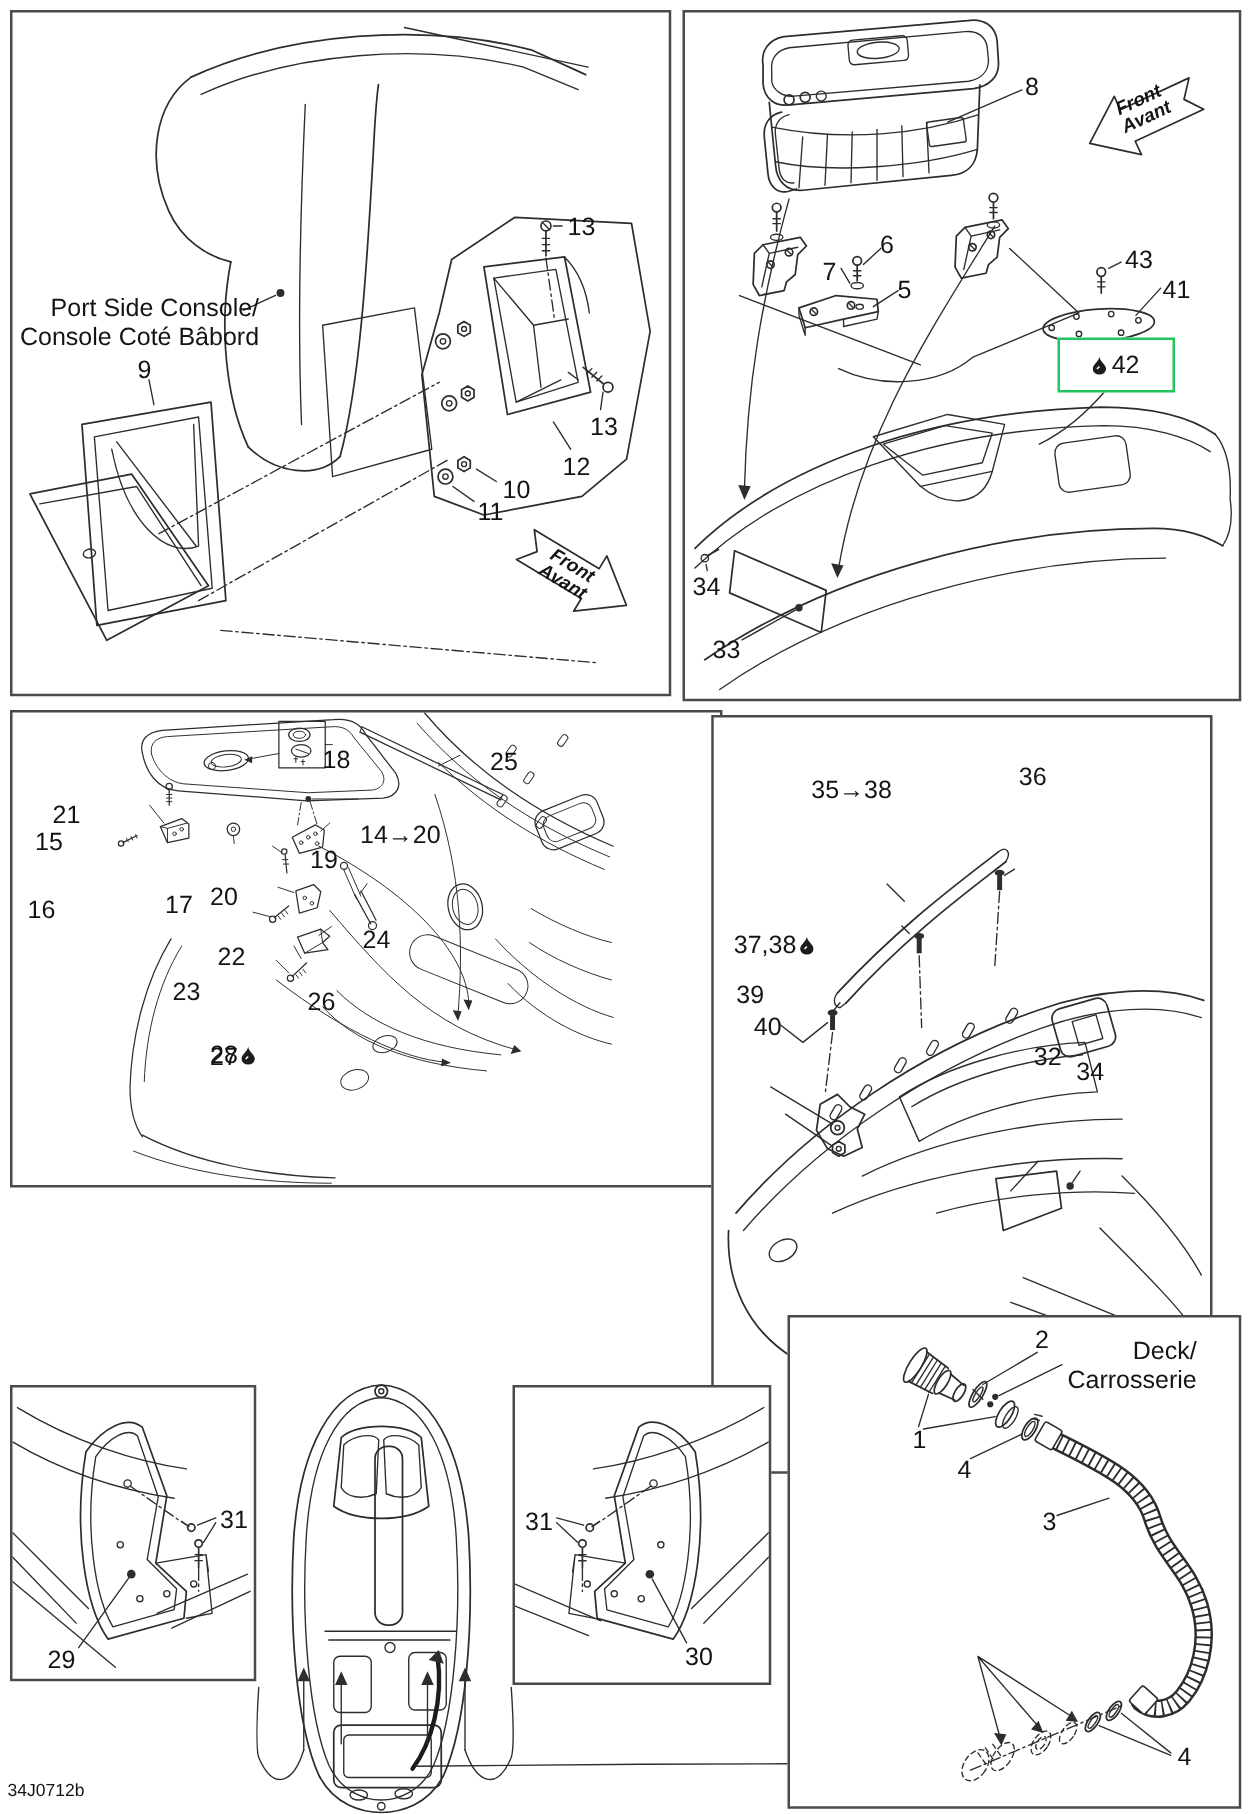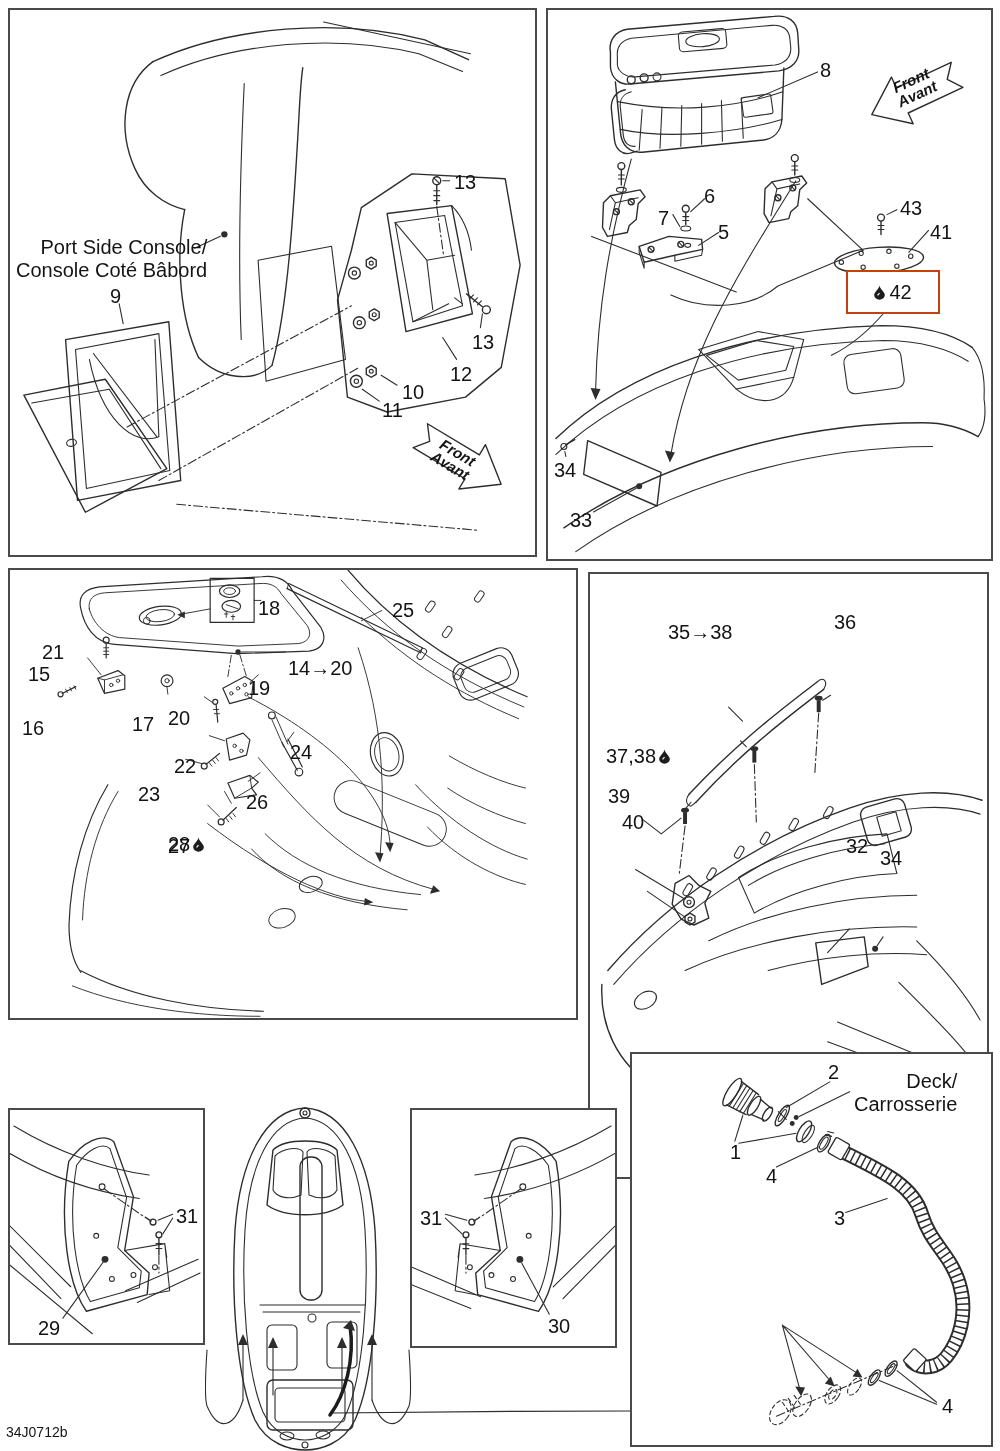--- a/index.html
+++ b/index.html
@@ -7,21 +7,21 @@
          font-family:"Liberation Sans","DejaVu Sans",sans-serif;color:#141414;}
   .panel{position:absolute;background:#fff;border:2px solid #4a4a4a;box-sizing:border-box;}
   .art{position:absolute;left:0;top:0;width:100%;height:100%;}
   .co{position:absolute;font-size:20px;line-height:20px;white-space:nowrap;}
   .cofx{display:flex;align-items:center;gap:3px;margin-top:20px;}
   .title{position:absolute;font-size:20px;line-height:23px;white-space:nowrap;text-align:right;}
   .front{position:absolute;font-size:15px;font-weight:bold;font-style:italic;
          text-align:center;line-height:15px;width:64px;}
   .note{position:absolute;font-size:19px;line-height:20px;text-align:center;white-space:nowrap;}
   .box42{position:absolute;display:flex;align-items:center;justify-content:center;gap:4px;
-         background:#fff;border:2px solid #c2410c;font-size:20px;box-sizing:border-box;}
+         background:#fff;border:2px solid #22c55e;font-size:20px;box-sizing:border-box;}
   .code{position:absolute;font-size:14px;}
   .drop{width:11px;height:15px;flex:0 0 auto;}
   svg .ln{fill:none;stroke:#2d2d2d;stroke-width:1.4;stroke-linecap:round;stroke-linejoin:round;}
   svg .lt{stroke-width:1.1;}
   svg .dd{stroke-dasharray:9,3,2,3;}
   svg .ds{stroke-dasharray:4,3;}
   svg .fl{fill:#2d2d2d;stroke:none;}
   svg .wh{fill:#fff;stroke:#2d2d2d;stroke-width:1.3;}
 </style>
 </head>
@@ -257,21 +257,21 @@
         <path d="M3.2 9.6 L5 7.6" stroke="#fff" stroke-width="1.1"></path>
       </svg>
       <span>42</span>
     </div>
     <div class="front" style="left:334px;top:62px;transform:rotate(-25deg)">
       <div>Front</div>
       <div>Avant</div>
     </div>
   </div>
 
-  <div class="panel" style="left:8px;top:568px;width:570px;height:452px">
+  <div class="panel" style="left:8px;top:568px;width:570px;height:382px">
     <svg class="art" viewBox="0 0 570 530">
 
       <path class="ln" d="M34,46 C30,30 40,22 56,20 L248,8 C266,6 278,12 284,24 L318,68 C326,82 320,94 304,96 L218,99 L74,88 C50,86 38,66 34,46 Z"></path>
       <path class="ln lt" d="M44,46 C42,34 50,28 62,27 L246,16 C258,15 266,19 271,28 L302,66 C308,76 304,85 292,87 L220,90 L80,80 C62,78 48,62 44,46 Z"></path>
       <ellipse class="ln" cx="128" cy="54" rx="25" ry="11" transform="rotate(-7 128 54)"></ellipse>
       <ellipse class="ln lt" cx="128" cy="54" rx="17" ry="7" transform="rotate(-7 128 54)"></ellipse>
       <circle class="ln lt" cx="112" cy="60" r="4"></circle>
 
       <rect class="ln" x="187" y="10" width="52" height="52" fill="#fff"></rect>
       <ellipse class="ln" cx="210" cy="25" rx="12" ry="7.5"></ellipse>
@@ -384,21 +384,21 @@
     <div class="co cofx" style="left:158px;top:244px">
       <span>28</span>
       <svg class="drop" viewBox="0 0 10 14">
         <path d="M5 0 C5 3.6 0 6.4 0 9.4 A5 4.3 0 0 0 10 9.4 C10 6.4 5 3.6 5 0 Z" fill="#1c1c1c"></path>
         <path d="M3.2 9.6 L5 7.6" stroke="#fff" stroke-width="1.1"></path>
       </svg>
     </div>
     <div class="co" style="left:158px;top:266px">27</div>
   </div>
 
-  <div class="panel" style="left:588px;top:572px;width:401px;height:607px">
+  <div class="panel" style="left:569px;top:572px;width:401px;height:607px">
     <svg class="art" viewBox="0 0 401 468">
       <defs>
         <pattern id="m32" width="5" height="5" patternUnits="userSpaceOnUse" patternTransform="rotate(45)">
           <path d="M0 0H5 M0 0V5" stroke="#2d2d2d" stroke-width="0.6" fill="none"></path>
         </pattern>
       </defs>
 
       <path class="ln" d="M100,152 C152,96 202,60 230,38"></path>
       <path class="ln" d="M107,160 C158,104 208,68 236,46"></path>
       <path class="ln lt" d="M100,152 C96,157 97,163 102,164 L107,160 M230,38 C236,33 241,38 236,46 M152,98 L158,104"></path>

